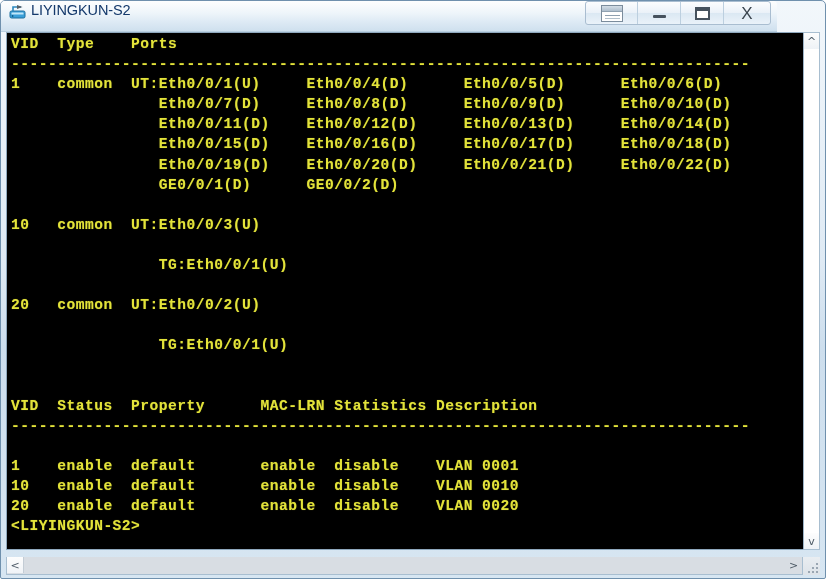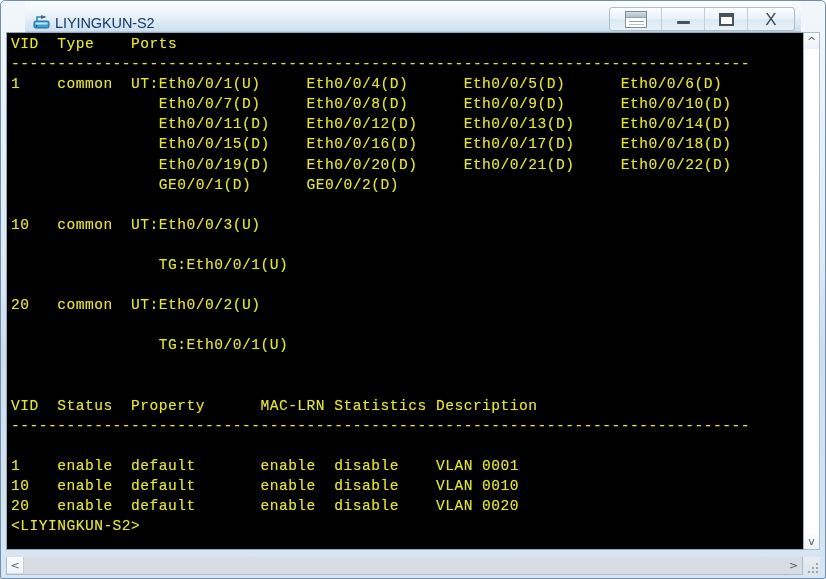--- a/index.html
+++ b/index.html
@@ -15,25 +15,24 @@
     background: linear-gradient(to bottom, #f2f7fb 0%, #dfeaf4 45%, #cddeed 60%, #d7e6f2 100%);
     border: 1px solid #6f90ad;
     border-radius: 5px 5px 2px 2px;
     padding: 0;
   }
 
   
   .titlebar {
     position: absolute; left: 0; top: 0;
     width: 776px; height: 31px;
-    display: flex; align-items: flex-end;
+    display: flex; align-items: flex-start;
     background: linear-gradient(to bottom, #fdfefe 0%, #eef5fa 40%, #dce9f4 72%, #cfe0ee 100%);
     border-radius: 4px 4px 0 0;
     border-bottom: 1px solid #b9cfe0;
-    margin-left: 24px;
   }
   .app-icon {
     width: 20px; height: 20px;
     margin-left: 7px; margin-right: 3px;
     flex: 0 0 auto;
     position: relative;
   }
   .title-text {
     font-size: 14.5px;
     color: #14396b;
@@ -109,20 +108,21 @@
   .term {
     position: absolute; left: 4px; top: 1px;
     width: 790px;
     color: #e3e33a;
     font-family: "Liberation Mono", "DejaVu Sans Mono", monospace;
     font-size: 14.6px;
     line-height: 20.1px;
     letter-spacing: 0.48px;
     white-space: pre;
     text-shadow: 0 0 1px rgba(227,227,58,0.45);
+    font-weight: bold;
   }
 
   
   .vscroll {
     position: absolute; right: 0; top: 0;
     width: 17px; height: 518px;
     background: #ffffff;
     border: 1px solid #a8bed0;
     border-left: 1px solid #9db4c7;
   }

